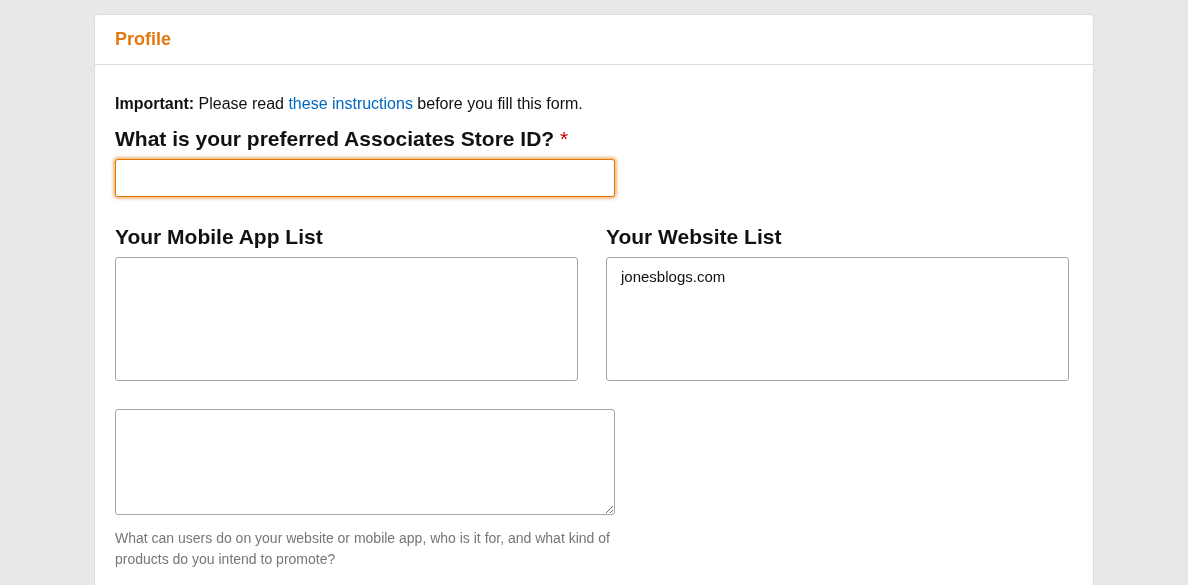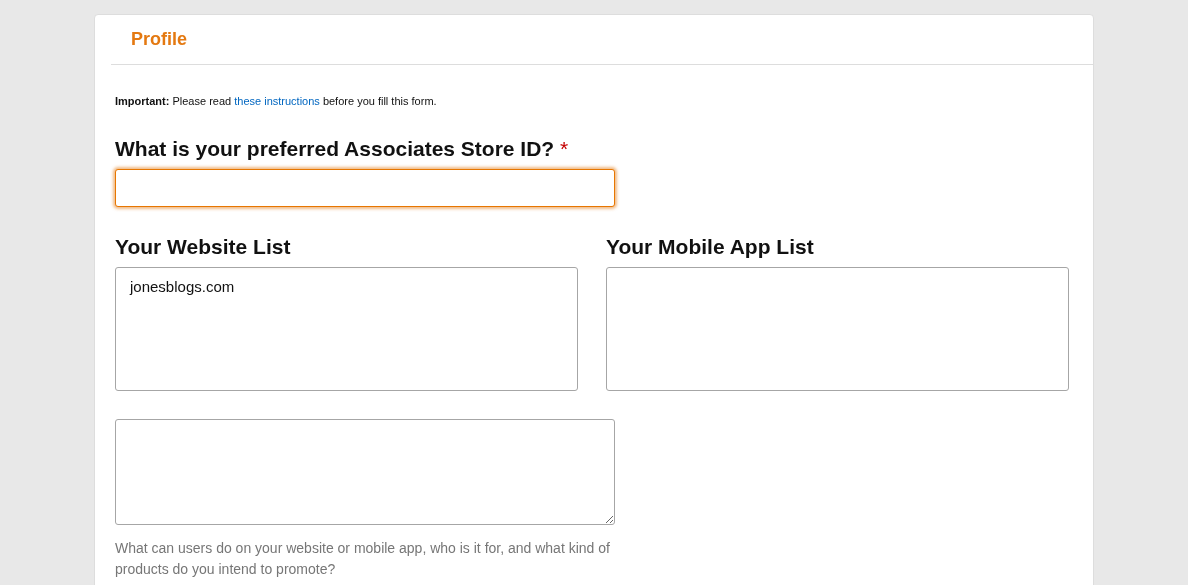--- a/index.html
+++ b/index.html
@@ -15,33 +15,32 @@
       font-size: 14px;
     }
     .card {
       background: #fff;
       border: 1px solid #ddd;
       border-radius: 4px;
     }
     .card-header {
       padding: 14px 20px;
       border-bottom: 1px solid #ddd;
-      margin-left: 16px;
     }
     .card-header h2 {
       color: #e47911;
       font-size: 18px;
       font-weight: 700;
     }
     .card-body {
       padding: 30px 20px 20px 20px;
     }
     .important-line {
-      margin-bottom: 30px;
-      font-size: 11px;
+      margin-bottom: 14px;
+      font-size: 16px;
     }
     .important-line .bold {
       font-weight: 700;
     }
     .important-line a {
       color: #0066c0;
       text-decoration: none;
     }
     .field-label {
       font-weight: 700;
@@ -121,29 +120,29 @@
       <label class="field-label">
         <span>What is your preferred Associates Store ID? </span><span class="req">*</span>
       </label>
       <div class="store-id-input-wrap">
         <input type="text" autofocus="" value="" style="">
       </div>
     </div>
 
     <div class="two-col">
       <div class="col">
+        <label class="field-label">Your Mobile App List</label>
+        <div class="list-box">
+          <span></span>
+        </div>
+      </div>
+      <div class="col">
         <label class="field-label">Your Website List</label>
         <div class="list-box">
           <span>jonesblogs.com</span>
-        </div>
-      </div>
-      <div class="col">
-        <label class="field-label">Your Mobile App List</label>
-        <div class="list-box">
-          <span></span>
         </div>
       </div>
     </div>
 
     <div>
       <textarea class="about-textarea" value="" style=""></textarea>
       <div class="help-text">What can users do on your website or mobile app, who is it for, and what kind of products do you intend to promote?</div>
     </div>
 
   </div>

